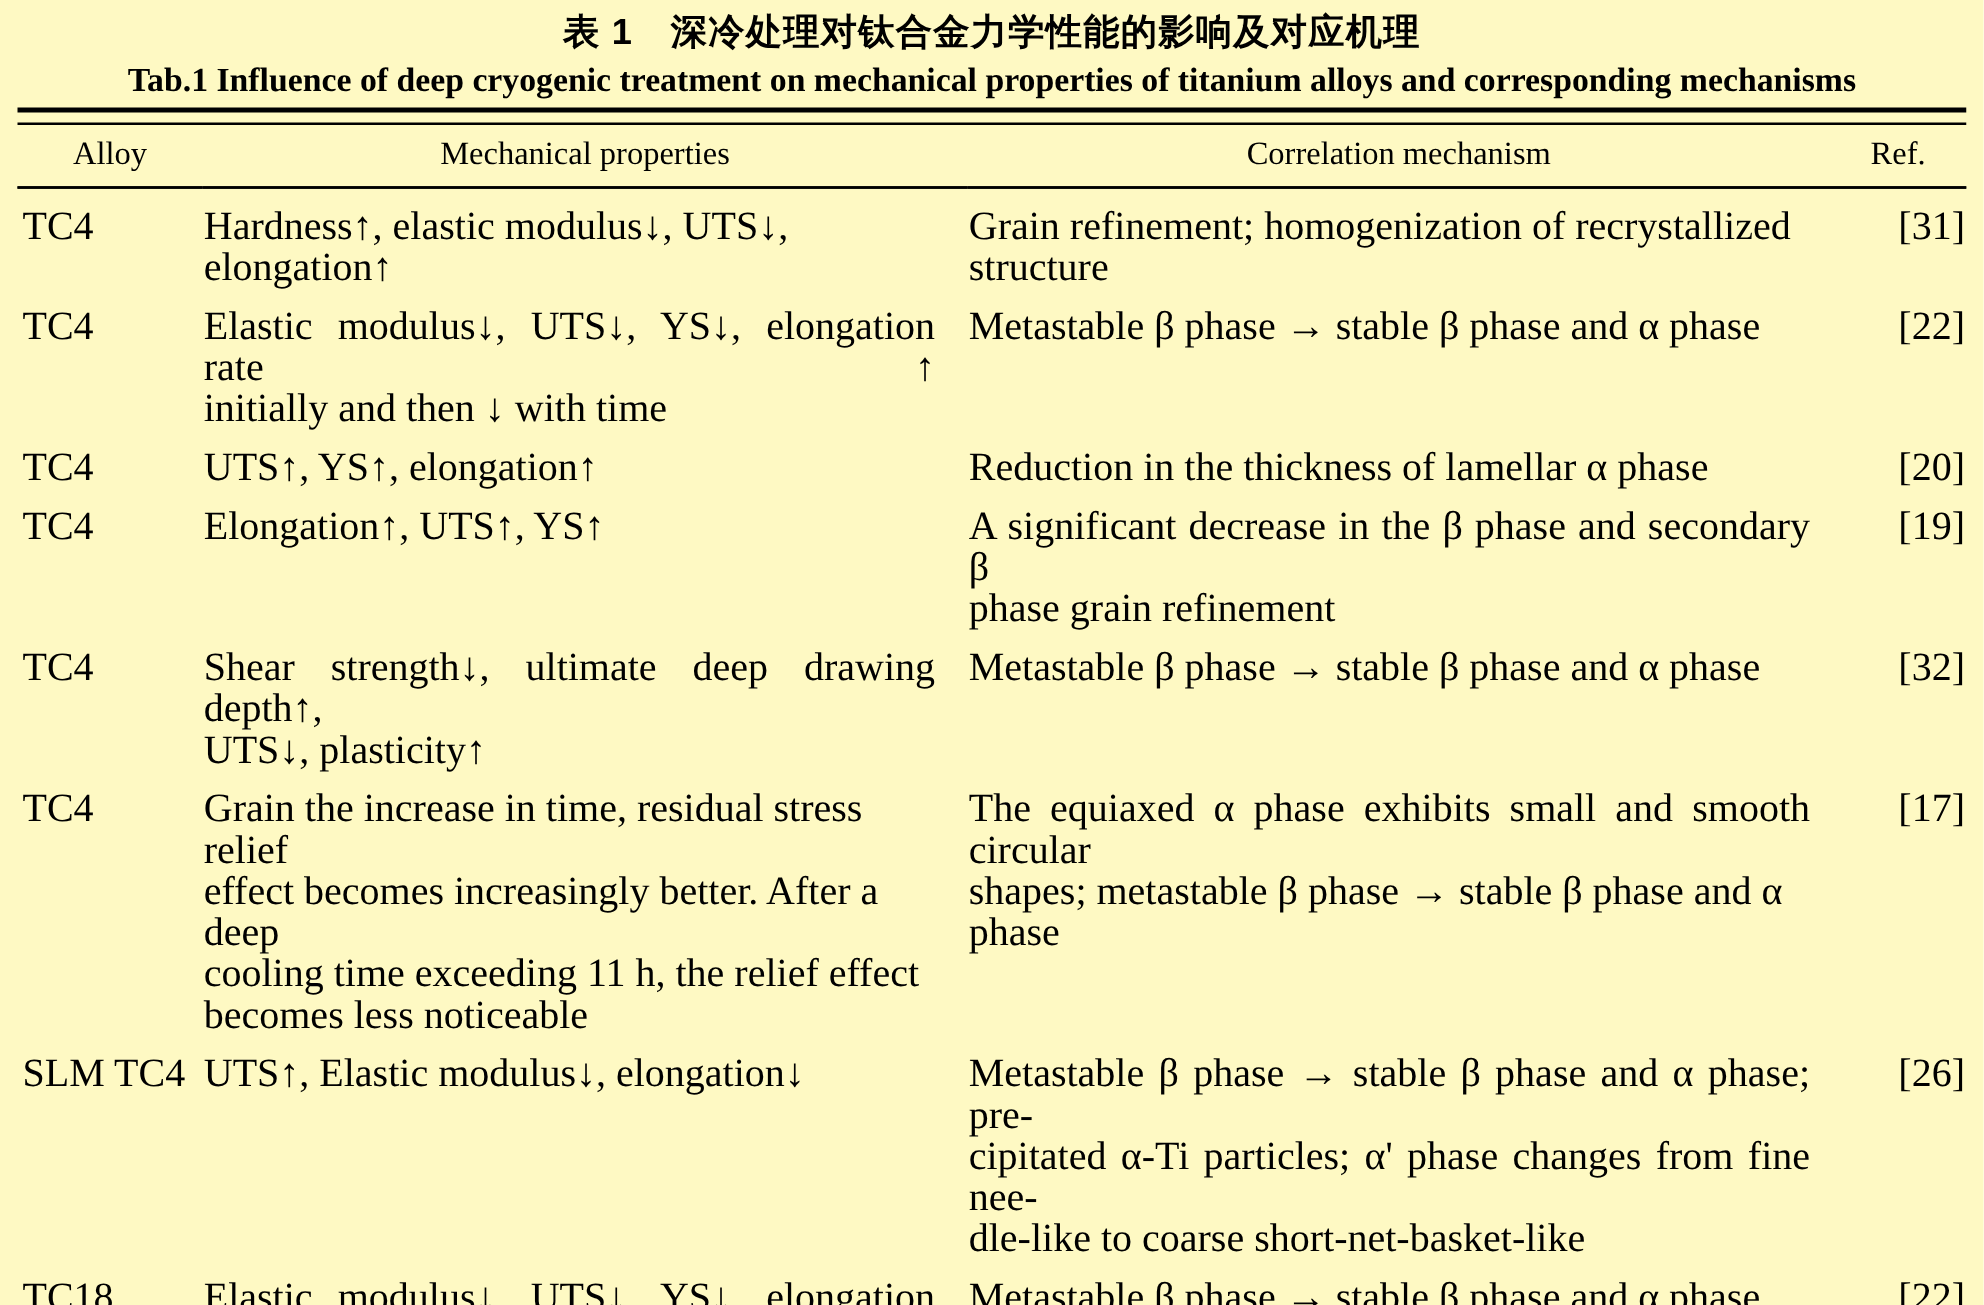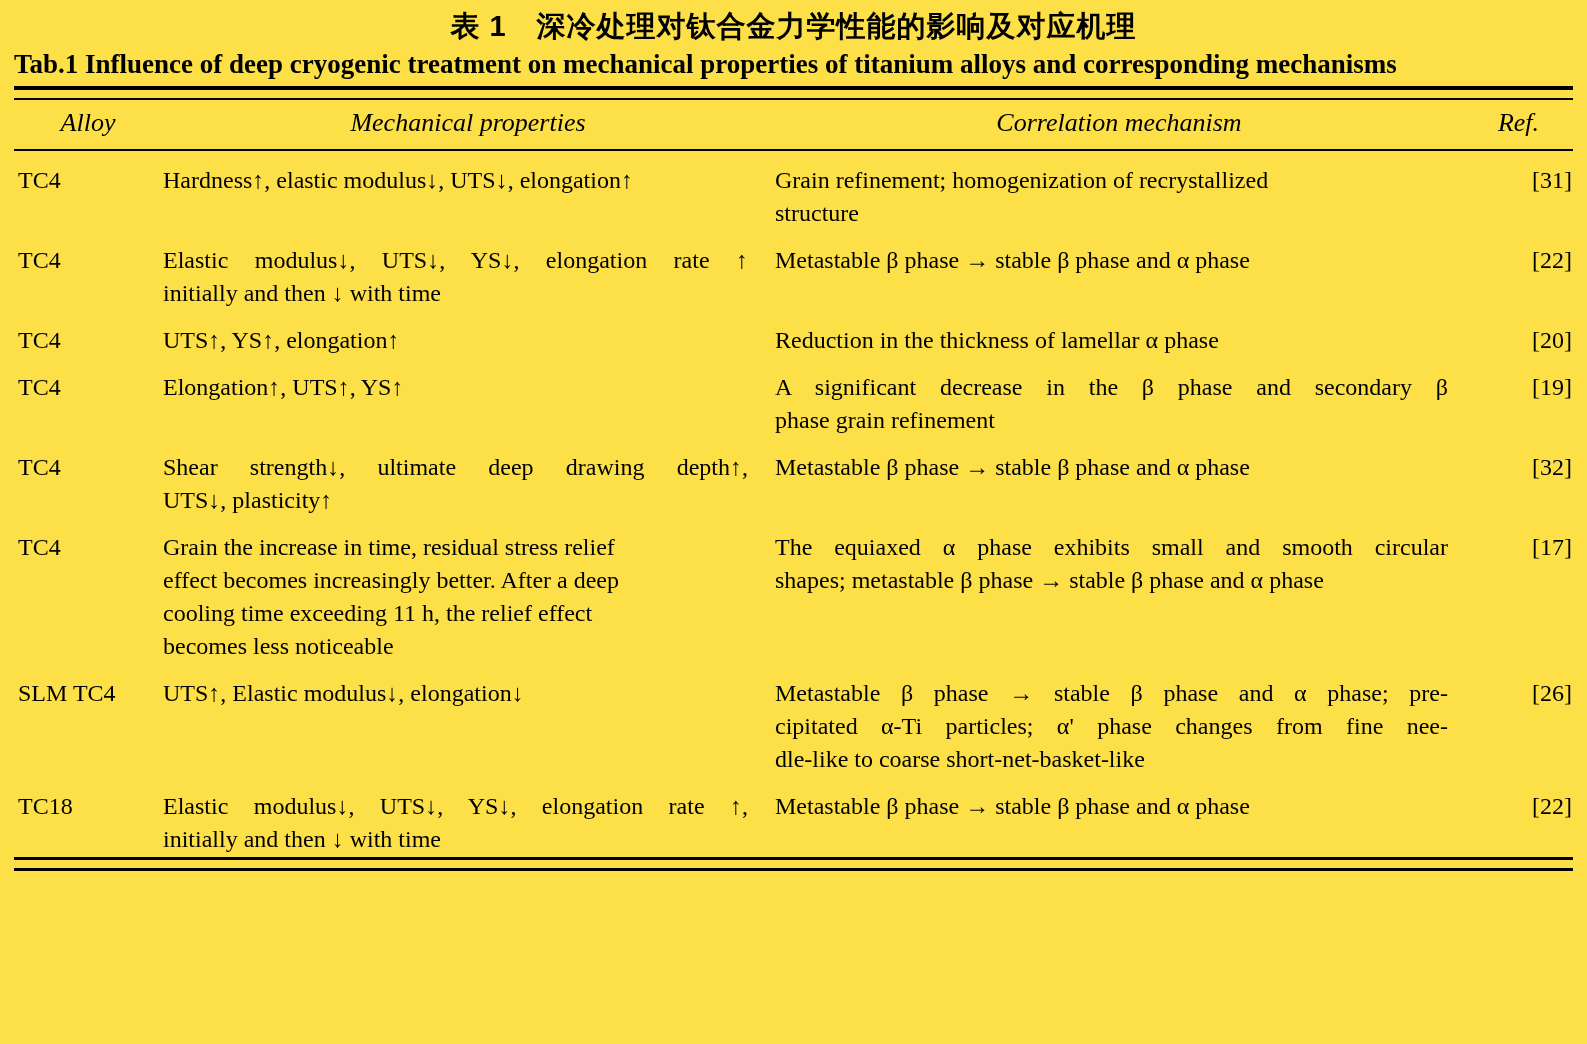--- a/index.html
+++ b/index.html
@@ -3,36 +3,36 @@
 <meta charset="utf-8">
 <style>
   html, body { margin: 0; padding: 0; background: #ffffff; }
   .page {
     position: relative;
     width: 1587px;
     height: 1044px;
     box-sizing: border-box;
     padding: 0 14px;
     overflow: hidden;
-    background: #fde047;
+    background: #fef9c3;
     color: #000000;
     font-family: "Liberation Serif", serif;
     font-size: 26px;
   }
   .title-zh {
     text-align: center;
     font-weight: bold;
     font-size: 29px;
     line-height: 38px;
     padding-top: 7px;
     font-family: "Liberation Sans", "DejaVu Sans", sans-serif;
     letter-spacing: 1px;
   }
   .title-en {
-    text-align: left;
+    text-align: center;
     font-weight: bold;
     font-size: 27px;
     line-height: 34px;
     margin-top: 2px;
   }
   .rule-dbl {
     height: 8px;
     border-top: 4px solid #000;
     border-bottom: 2px solid #000;
   }
@@ -42,26 +42,25 @@
     width: 100%;
     border-collapse: collapse;
     table-layout: fixed;
   }
   table.tbl thead th {
     font-weight: normal;
     text-align: center;
     font-size: 26px;
     padding: 8px 0 11px 0;
     border-bottom: 2px solid #000;
-    font-style: italic;
   }
   table.tbl td {
     vertical-align: top;
     padding-top: 13px;
-    font-size: 24px;
+    font-size: 32px;
     line-height: 33px;
   }
   td.c-alloy { padding-left: 4px; }
   td.c-props { padding-right: 26px; margin-left: 29px; }
   td.c-mech  { padding-right: 16px; }
   td.c-ref   { text-align: right; }
   
   td.just .ln:not(:last-child) {
     text-align: justify;
     text-align-last: justify;

